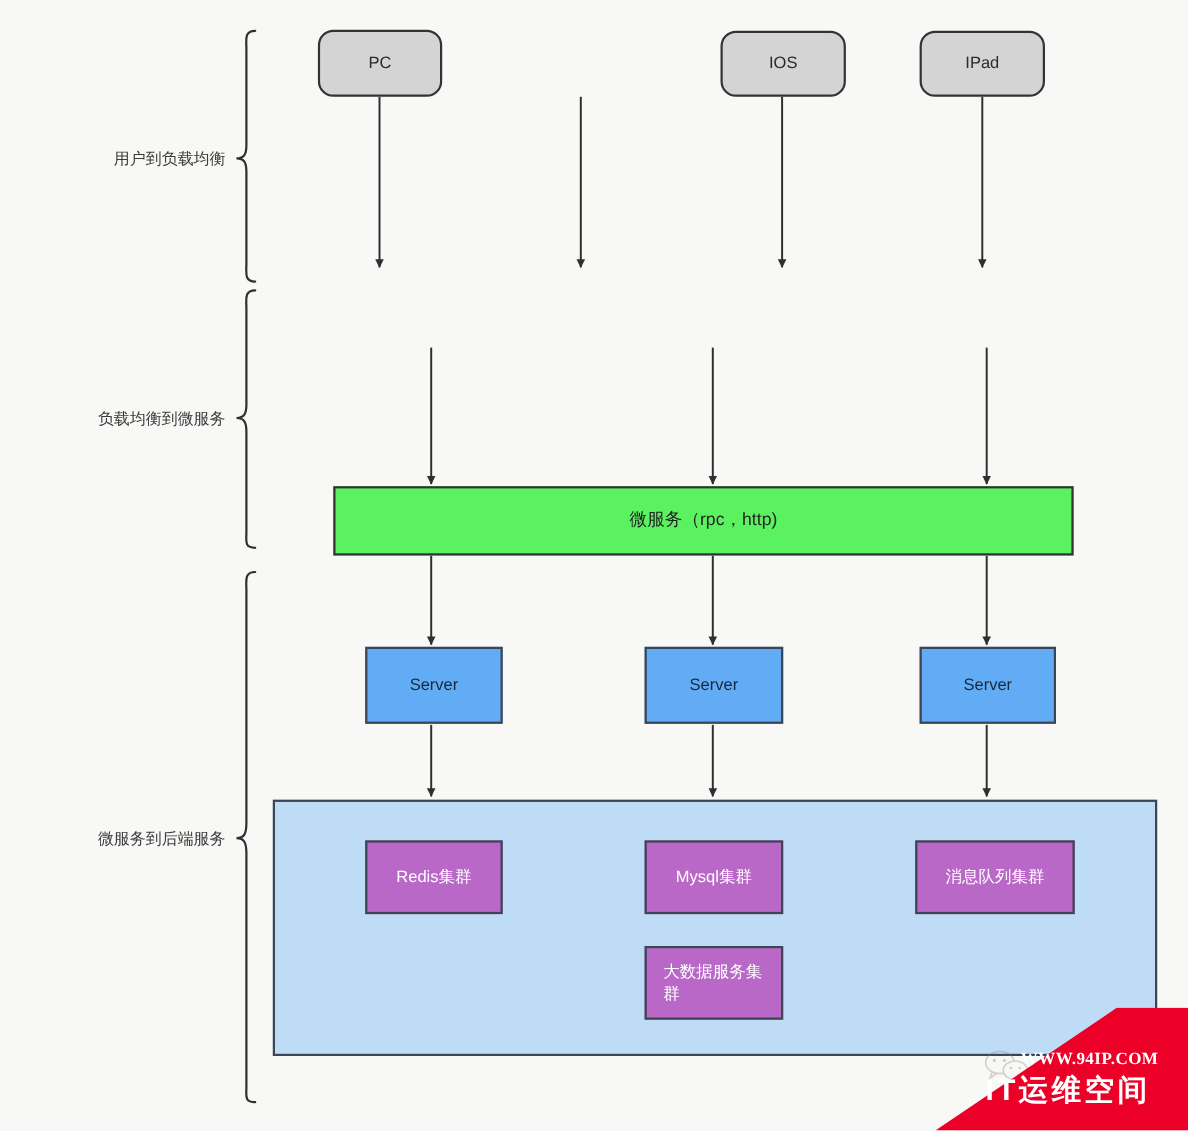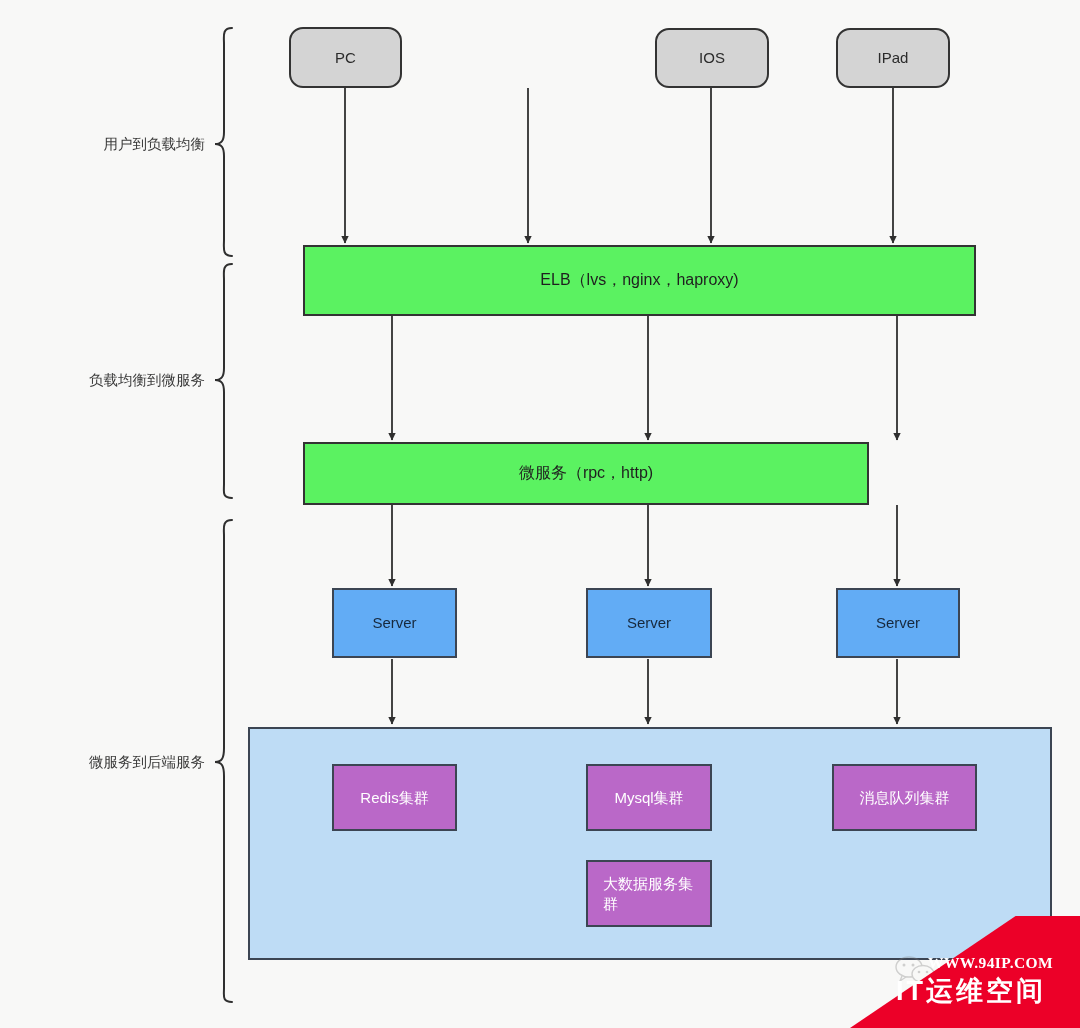--- a/index.html
+++ b/index.html
@@ -188,25 +188,22 @@
   <div class="node device" style="left:289px; top:27px; width:113px; height:61px;">
     <span>PC</span>
   </div>
   <div class="node device" style="left:655px; top:28px; width:114px; height:60px;">
     <span>IOS</span>
   </div>
   <div class="node device" style="left:836px; top:28px; width:114px; height:60px;">
     <span>IPad</span>
   </div>
 
-  <div class="node greenbar" style="left:303px; top:245px; width:673px; height:71px;">
-    <span>ELB（lvs，nginx，haproxy)</span>
-  </div>
-
-  <div class="node greenbar" style="left:303px; top:442px; width:566px; height:63px;">
+
+  <div class="node greenbar" style="left:303px; top:442px; width:673px; height:63px;">
     <span>微服务（rpc，http)</span>
   </div>
 
   <div class="node server" style="left:332px; top:588px; width:125px; height:70px;">
     <span>Server</span>
   </div>
   <div class="node server" style="left:586px; top:588px; width:126px; height:70px;">
     <span>Server</span>
   </div>
   <div class="node server" style="left:836px; top:588px; width:124px; height:70px;">

